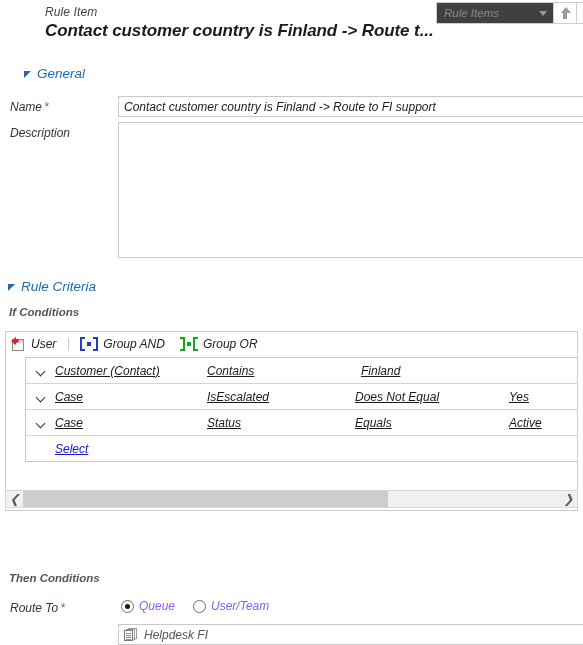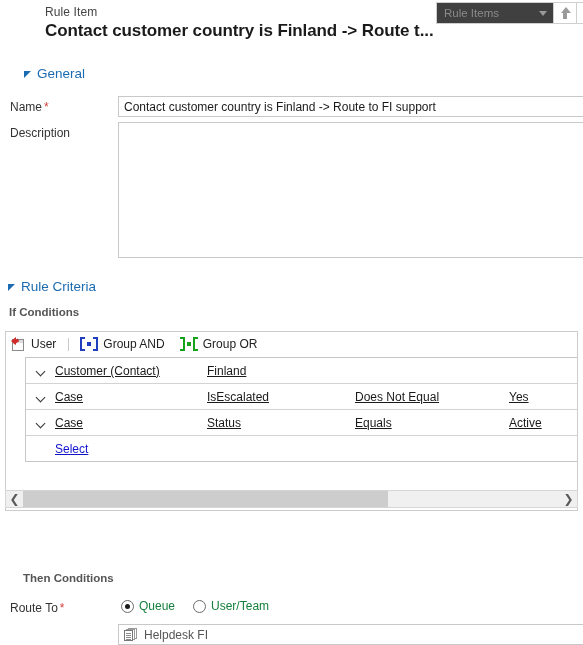--- a/index.html
+++ b/index.html
@@ -5,21 +5,21 @@
 <style>
   * { box-sizing: border-box; }
   html, body {
     margin: 0; padding: 0;
     width: 583px; height: 645px;
     background: #ffffff;
     font-family: "Liberation Sans", sans-serif;
     color: #1a1a1a;
     overflow: hidden;
   }
-  .page { position: relative; width: 583px; height: 645px; background:#fff; }
+  .page { position: relative; width: 583px; height: 645px; background:#fff;font-style:italic; }
 
   
   .hdr-entity {
     position: absolute; left: 45px; top: 5px;
     font-size: 12px; color: #444; letter-spacing: .1px;
   }
   .hdr-title {
     position: absolute; left: 45px; top: 21px;
     font-size: 17px; font-weight: bold; color: #1b1b1b;
     white-space: nowrap; letter-spacing: -0.1px;
@@ -208,21 +208,21 @@
   .hs-btn .gl { font-size: 12px; color: #5a5a5a; line-height: 1; }
   .hs-track { flex: 1; position: relative; background: #f0f0f0; }
   .hs-thumb {
     position: absolute; left: 0; top: 0; bottom: 0; width: 365px;
     background: #cdcdcd;
   }
 
   
   .radio-row {
     position: absolute; display: flex; align-items: flex-end;
-    font-size: 12px; color: #15803d;
+    font-size: 12px; color: #8b5cf6;
   }
   .radio { display: flex; align-items: center; margin-right: 18px; cursor: pointer; }
   .rdo {
     width: 13px; height: 13px; border-radius: 50%;
     border: 1px solid #6b6b6b; background: #fff;
     display: inline-block; position: relative; margin-right: 5px;
   }
   .rdo.on::after {
     content: ""; position: absolute; left: 3px; top: 3px;
     width: 5px; height: 5px; border-radius: 50%; background: #1a1a1a;
@@ -330,20 +330,21 @@
       </div>
     </div>
 
     <div class="cgrid">
 
       <div class="crow">
         <span class="cchev">
           <span class="chev-dn"></span>
         </span>
         <span class="c1"><span class="lnk-dark">Customer (Contact)</span></span>
+        <span class="c3"><span class="lnk-dark">Contains</span></span>
         <span class="c4"><span class="lnk-dark">Finland</span></span>
       </div>
 
       <div class="crow">
         <span class="cchev">
           <span class="chev-dn"></span>
         </span>
         <span class="c1"><span class="lnk-dark">Case</span></span>
         <span class="c2"><span class="lnk-dark">IsEscalated</span></span>
         <span class="c3"><span class="lnk-dark">Does Not Equal</span></span>
@@ -376,21 +377,21 @@
       <span class="gl">❮</span>
     </div>
     <div class="hs-track">
       <div class="hs-thumb"></div>
     </div>
     <div class="hs-btn">
       <span class="gl">❯</span>
     </div>
   </div>
 
-  <div class="sub-head" style="left:23px; top:572px;">Then Conditions</div>
+  <div class="sub-head" style="left:9px; top:572px;">Then Conditions</div>
 
   <div class="fld-label" style="left:10px; top:601px;">
     <span>Route To</span><span class="req">*</span>
   </div>
 
   <div class="radio-row" style="left:121px; top:599px;">
     <label class="radio">
       <span class="rdo on"></span>
       <span>Queue</span>
     </label>

